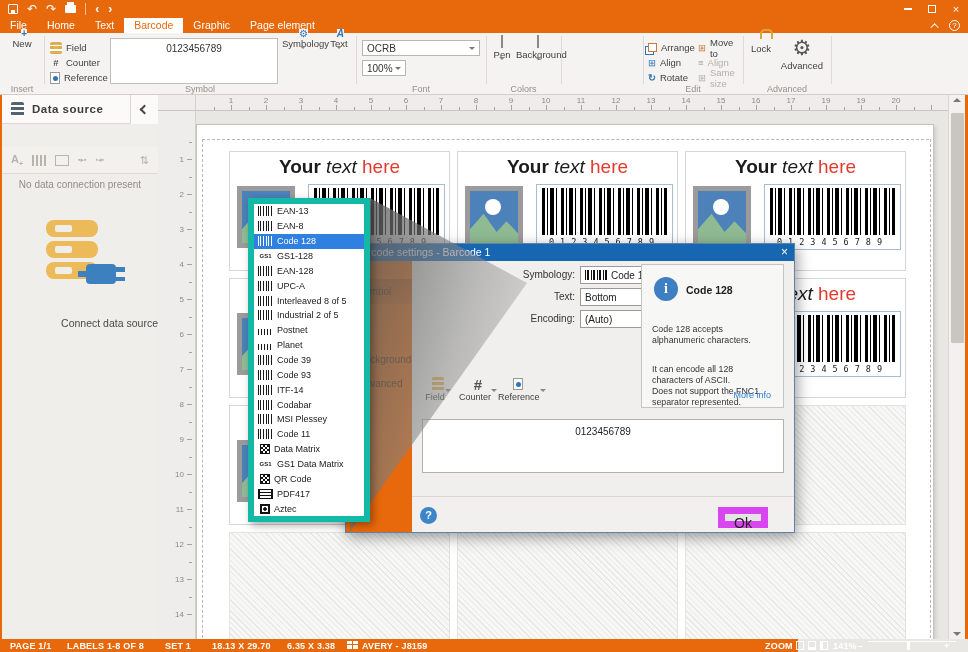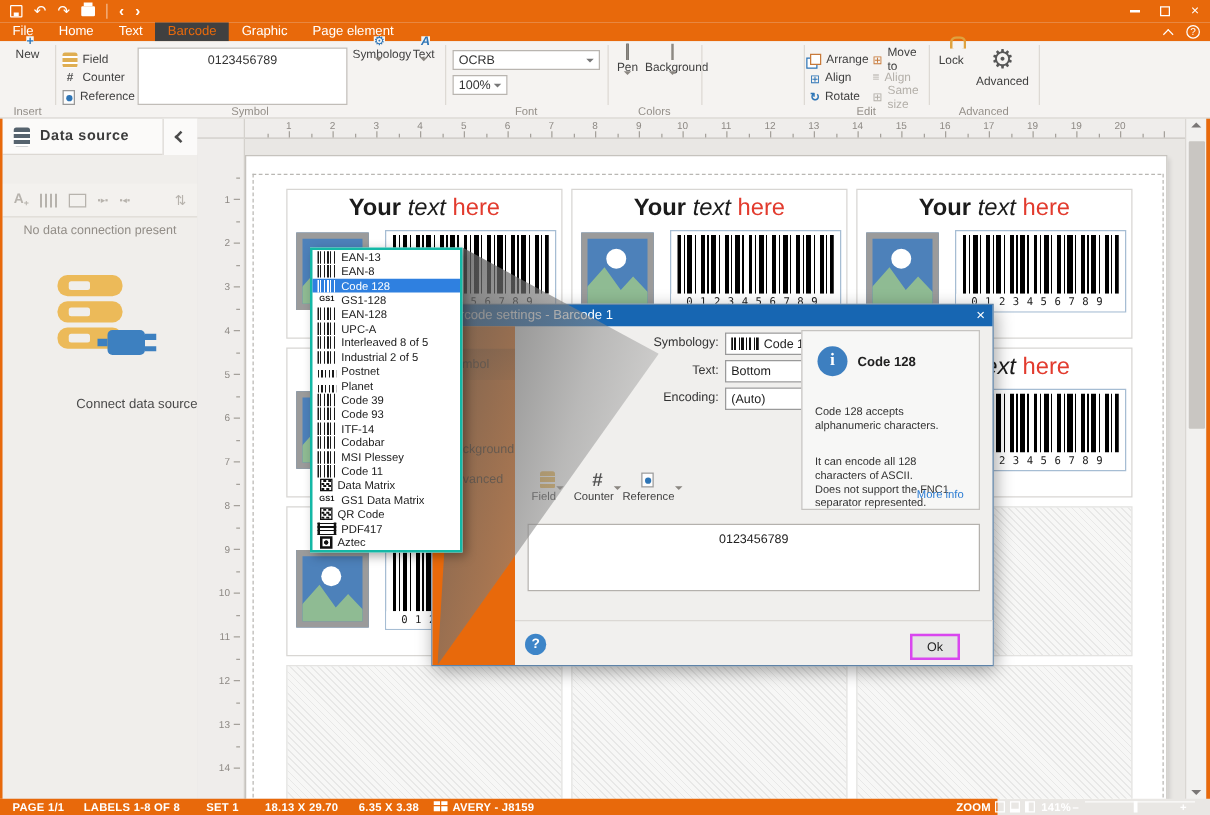--- a/index.html
+++ b/index.html
@@ -15,21 +15,21 @@
   .icon-print{width:11px;height:8px;background:#fff;border-radius:1px;position:relative}
   .icon-print:after{content:"";position:absolute;left:2px;top:-3px;width:7px;height:3px;background:#fff}
   #window-title{position:absolute;left:0;right:0;top:2px;text-align:center;font-size:10.5px;color:rgba(255,240,228,.92)}
   .win-controls{position:absolute;right:0;top:0;height:18px;display:flex}
   .win-btn{width:24px;height:18px;display:flex;align-items:center;justify-content:center;color:#fff;font-size:11px}
   .icon-min{width:8px;height:2px;background:#fff}
   .icon-max{width:8px;height:8px;border:1.5px solid #fff}
   
   #tabrow{position:absolute;left:0;top:18px;width:968px;height:15px;background:#E8690B;display:flex;align-items:stretch}
   .tab{color:#fff;font-size:10.5px;line-height:15px;padding:0 10px}
-  .tab.active{background:#404040;color:#E8690B}
+  .tab.active{background:#ffffff;color:#E8690B}
   .tabrow-right{position:absolute;right:8px;top:0;height:15px;display:flex;align-items:center;gap:10px}
   .chev-up{width:6px;height:6px;border-left:1.7px solid #fff;border-top:1.7px solid #fff;transform:rotate(45deg) translateY(2px)}
   .help-ring{width:11px;height:11px;border:1.2px solid #fff;border-radius:50%;color:#fff;font-size:8px;line-height:9px;text-align:center}
   
   #ribbon{position:absolute;left:0;top:33px;width:968px;height:62px;background:#f5f3f1;border-bottom:1px solid #d2cec9}
   .rsep{position:absolute;top:3px;bottom:10px;width:1px;background:#ddd9d4}
   .glabel{position:absolute;bottom:1px;left:0;right:0;text-align:center;font-size:9px;color:#948f89}
   .rgroup{position:absolute;top:0;height:62px}
   .bigbtn{position:absolute;top:3px;text-align:center;font-size:9.5px;color:#3f3f3f}
   .bigbtn .blabel{display:block;margin-top:2px}
@@ -127,24 +127,24 @@
   #info-body{position:absolute;left:10px;top:48px;right:8px;font-size:8.8px;color:#333;line-height:1.25;white-space:pre-line}
   #info-body p{margin-bottom:7px}
   #more-info{position:absolute;right:12px;bottom:7px;font-size:9px;color:#2b7cd3}
   .dbtn{position:absolute;width:40px;text-align:center;font-size:9px;color:#3f3f3f}
   .dbtn .ic{height:16px;display:flex;justify-content:center;align-items:center}
   .f-ico{width:12px;height:14px;background:repeating-linear-gradient(#dfae52 0 3.5px,#f0efed 3.5px 5px);border-radius:2px}
   .h-ico{font-size:15px;font-weight:bold;color:#555}
   #dlg-value{position:absolute;left:76px;top:175px;width:362px;height:54px;background:#fff;border:1px solid #b4b1ad;font-size:10px;color:#222;text-align:center;padding-top:6px}
   #dlg-footer{position:absolute;left:66px;right:0;bottom:0;height:36px;background:#f1f0ee;border-top:1px solid #dbd8d4}
   .help-bubble{position:absolute;width:17px;height:17px;border-radius:50%;background:#3d85c8;color:#fff;font-size:11px;font-weight:bold;text-align:center;line-height:17px}
-  #ok-btn{position:absolute;right:26px;top:10px;width:40px;height:21px;background:#e4e4e4;border:2px solid #d946ef;font-size:10px;color:#222;text-align:center;line-height:19px}
+  #ok-btn{position:absolute;right:26px;top:10px;width:50px;height:21px;background:#e4e4e4;border:7px solid #d946ef;font-size:14px;color:#222;text-align:center;line-height:19px}
   
   #wedge{position:absolute;left:345px;top:100px;width:185px;height:340px;z-index:50;background:linear-gradient(105deg,rgba(90,90,90,.85) 0%,rgba(140,140,140,.55) 55%,rgba(200,200,200,.28) 100%);clip-path:polygon(25px 3px,182px 88px,5px 337px)}
-  #dropdown-list{position:absolute;left:248px;top:103px;width:122px;height:244px;background:#fff;border:2px solid #14b8a6;box-shadow:3px 3px 8px rgba(0,0,0,.35);z-index:60;display:flex;flex-direction:column}
+  #dropdown-list{position:absolute;left:248px;top:103px;width:122px;height:324px;background:#fff;border:6px solid #14b8a6;box-shadow:3px 3px 8px rgba(0,0,0,.35);z-index:60;display:flex;flex-direction:column}
   .dd-item{flex:1;display:flex;align-items:center;padding-left:3px;font-size:9px;color:#1a1a1a}
   .dd-item.sel{background:#2F80E0;color:#fff}
   .dd-ico{width:15px;height:10px;margin:0 4px 0 1px;flex:none}
   .dd-ico.bars{background:repeating-linear-gradient(90deg,#1a1a1a 0 1px,transparent 1px 2px,#1a1a1a 2px 3px,transparent 3px 5px,#1a1a1a 5px 6px,transparent 6px 8px)}
   .dd-item.sel .dd-ico.bars{background:repeating-linear-gradient(90deg,#fff 0 1px,transparent 1px 2px,#fff 2px 3px,transparent 3px 5px,#fff 5px 6px,transparent 6px 8px)}
   .dd-ico.post{height:6px;margin-top:4px;background:repeating-linear-gradient(90deg,#1a1a1a 0 1px,transparent 1px 3px)}
   .dd-ico.gs1,.dd-ico.gs1m{font-size:6px;font-weight:bold;line-height:10px;text-align:center;color:inherit}
   .dd-ico.matrix,.dd-ico.qr{width:10px;height:10px;margin-left:3px;background:repeating-conic-gradient(#111 0 25%,#fff 0 50%);background-size:4px 4px;border:1px solid #111}
   .dd-ico.pdf{background:linear-gradient(#111,#111) 0 0/2px 100% no-repeat,linear-gradient(#111,#111) 100% 0/2px 100% no-repeat,repeating-linear-gradient(0deg,#111 0 1px,transparent 1px 3px)}
   .dd-ico.aztec{width:10px;height:10px;margin-left:3px;border:2px solid #111;background:radial-gradient(circle,#111 0 1.5px,transparent 2px)}

